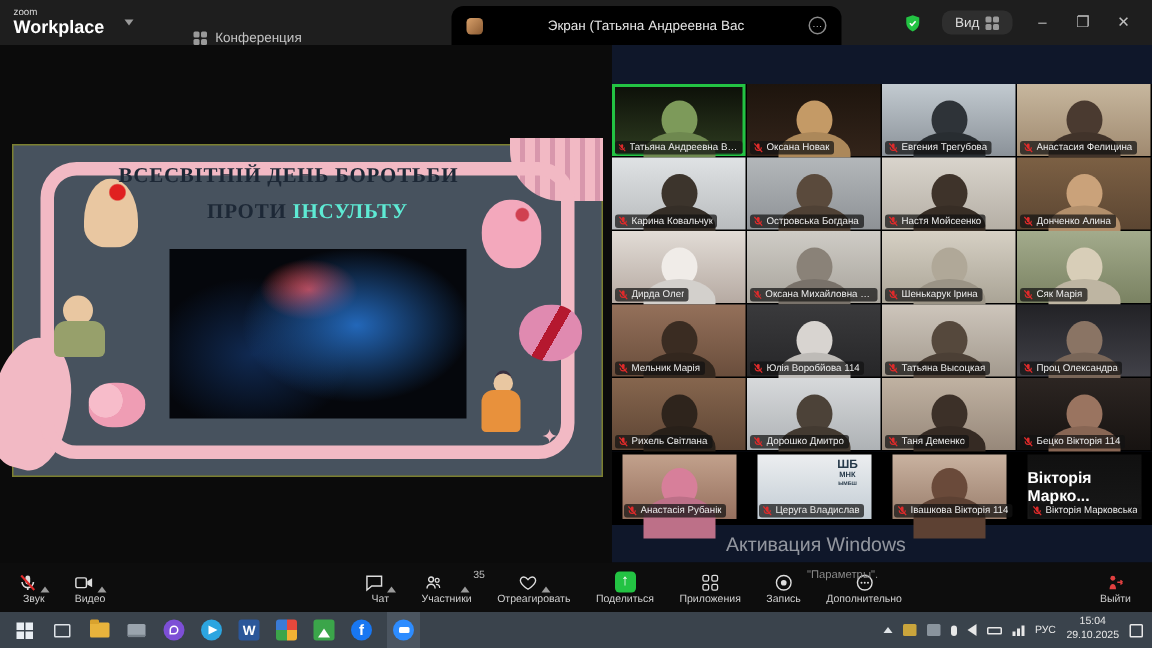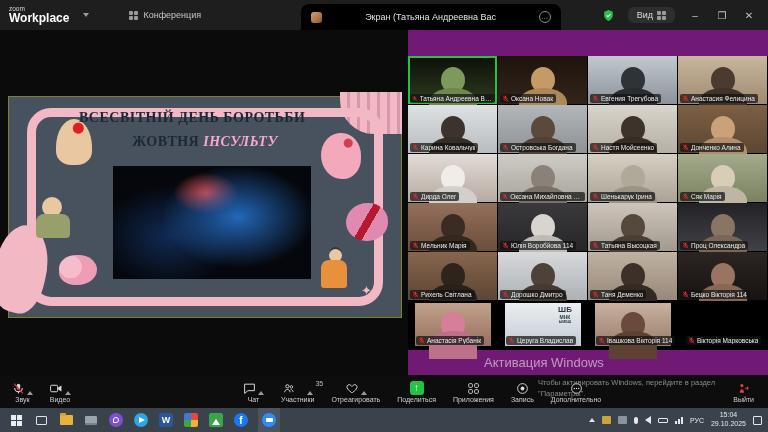--- a/index.html
+++ b/index.html
@@ -9,41 +9,41 @@
 
   
   .titlebar { position:relative; height:30px; background:#1e1e1e; display:flex; align-items:center; }
   .logo { margin-left:9px; line-height:1; color:#fff; }
   .logo .z { font-size:6.5px; color:#d8d8d8; display:block; }
   .logo .w { font-size:12px; font-weight:bold; display:block; }
   .caret-down { width:0; height:0; border-left:3.5px solid transparent; border-right:3.5px solid transparent; border-top:4px solid #9a9a9a; }
   .caret-up { width:0; height:0; border-left:3px solid transparent; border-right:3px solid transparent; border-bottom:4px solid #9a9a9a; }
   .logo-caret { margin-left:14px; }
   .tab { display:flex; align-items:center; gap:5px; color:#c4c4c4; font-size:9px; padding:0 10px; height:30px; }
-  .tab-meeting { margin-left:30px; }
+  .tab-meeting { margin-left:30px;align-items:flex-end; }
   .tab-screen { background:#000; border-radius:8px 8px 0 0; height:26px; align-self:flex-end; margin-left:90px; color:#e4e4e4;gap:43px; }
   .tab-avatar { width:11px; height:11px; border-radius:3px; background:linear-gradient(135deg,#d8a06a,#8a5a32); }
   .tab-ellipsis { width:12px; height:12px; border:1px solid #8a8a8a; border-radius:50%; color:#bbb; font-size:7px; line-height:10px; text-align:center; letter-spacing:.5px; }
   .grid-icon { display:grid; grid-template-columns:4px 4px; grid-gap:1px; }
   .grid-icon i { width:4px; height:4px; background:#9a9a9a; border-radius:1px; }
   .win-right { margin-left:auto; display:flex; align-items:center; gap:13px; margin-right:12px; }
   .view-pill { display:flex; align-items:center; gap:4px; background:#2e2e2e; border-radius:6px; padding:3px 9px; color:#dcdcdc; font-size:9px; }
   .winbtn { color:#c0c0c0; font-size:10px; width:14px; text-align:center; }
 
   
   .main { position:relative; display:flex; height:345px; background:#0a0a0a; }
   .share-area { position:relative; width:408px; height:345px; background:#0b0b0b; }
 
   .slide { position:absolute; left:8px; top:66px; width:394px; height:222px; background:#47525e; border:1px solid #7c8030; }
   .frame { position:absolute; left:18px; right:18px; top:11px; bottom:11px; border:9px solid #f2b9c4; border-radius:24px; }
   .slide-title1 { position:absolute; top:13px; left:70px; right:70px; text-align:left;
     font-family:"Liberation Serif", serif; font-weight:bold; font-size:14px; letter-spacing:.5px; color:#1d2836; }
   .slide-title2 { position:absolute; top:37px; left:70px; right:70px; text-align:center;
     font-family:"Liberation Serif", serif; font-weight:bold; font-size:14px; letter-spacing:.5px; color:#1d2836; }
-  .slide-title2 .hl { color:#f9a8d4;font-style:italic; }
+  .slide-title2 .hl { color:#5eead4; }
   .slide-date { position:absolute; bottom:13px; left:0; right:0; text-align:center;
     font-family:"Liberation Serif", serif; font-weight:bold; font-size:13px; color:#e9b62a; }
   .slide-img { position:absolute; left:104px; top:69px; width:198px; height:113px; background:
       radial-gradient(55% 65% at 63% 45%, rgba(40,120,215,.85), rgba(10,30,70,0) 70%),
       radial-gradient(22% 24% at 47% 24%, rgba(255,60,45,.95), rgba(120,10,10,0) 75%),
       radial-gradient(45% 60% at 28% 62%, rgba(25,70,140,.55), rgba(0,0,0,0) 75%),
       #05070c; }
   .dec { position:absolute; }
   .dec-head { left:47px; top:22px; width:36px; height:46px; background:
       radial-gradient(circle at 62% 20%, #e02020 0 5px, rgba(224,32,32,0) 6px), #e9c7a1;
@@ -62,21 +62,21 @@
   .spark { color:#f2b9c4; font-size:13px; }
   .spark-tl { left:24px; top:12px; }
   .spark-br { left:352px; top:186px; }
   .dec-corner { right:-1px; top:-5px; width:62px; height:42px; background:
       repeating-linear-gradient(90deg, rgba(0,0,0,0) 0 7px, #d897ac 7px 10px), #f2b9c4;
       border-radius:0 0 0 34px; }
   .dec-arm { left:-14px; top:128px; width:52px; height:88px; background:#f2b9c4;
       border-radius:50% 62% 42% 52%; transform:rotate(14deg); }
 
   
-  .gallery { position:relative; width:360px; height:345px; background:#701a75; }
+  .gallery { position:relative; width:360px; height:345px; background:#0f172a; }
   .grid { position:absolute; top:26px; left:0; display:grid; grid-template-columns:repeat(4, 90px); grid-auto-rows:49px; }
   .tile { position:relative; background:#000; }
   .tile .video { position:absolute; inset:0 1px 1px 0; }
   .tile.small .video { inset:2px 7px 4px 7px; }
   .tile.active .video { outline:2px solid #23c343; outline-offset:-2px; }
   .p-head { position:absolute; left:50%; top:22%; width:24px; height:26px; border-radius:50%; transform:translateX(-50%); }
   .p-body { position:absolute; left:50%; top:66%; width:48px; height:28px; border-radius:50% 50% 0 0; transform:translateX(-50%); filter:brightness(.88); }
   .nbar { position:absolute; left:2px; bottom:2px; display:flex; align-items:center; gap:2px;
       background:rgba(18,18,18,.72); border-radius:2px; padding:1px 3px 1px 2px; max-width:85px; }
   .tile.small .nbar { left:8px; bottom:5px; }
@@ -188,21 +188,21 @@
         <div class="dec spark spark-br">✦</div>
         <div class="dec dec-head"></div>
         <div class="dec dec-oldman-head"></div>
         <div class="dec dec-oldman-body"></div>
         <div class="dec dec-brain-cry"></div>
         <div class="dec dec-brain-rt"></div>
         <div class="dec dec-brain-rm"></div>
         <div class="dec dec-dizzy-head"></div>
         <div class="dec dec-dizzy-body"></div>
         <div class="slide-title1">ВСЕСВІТНІЙ ДЕНЬ БОРОТЬБИ</div>
-        <div class="slide-title2"><span>ЖОВТНЯ </span><span class="hl">ІНСУЛЬТУ</span></div>
+        <div class="slide-title2"><span>ПРОТИ </span><span class="hl">ІНСУЛЬТУ</span></div>
         <div class="slide-img"></div>
       </div>
     </div>
 
     <div class="gallery">
       <div class="grid">
           <div class="tile active">
             <div class="video" style="background:linear-gradient(180deg,#0c0f08,#2e3c20)">
               <div class="p-head" style="background:#7d9a5a"></div>
               <div class="p-body" style="background:#7d9a5a"></div>
@@ -521,20 +521,23 @@
             <div class="nbar">
               <svg width="7" height="7" viewBox="0 0 24 24">
                 <rect x="9" y="2" width="6" height="12" rx="3" fill="#e02b2b"></rect>
                 <path d="M5 11a7 7 0 0 0 14 0" stroke="#e02b2b" stroke-width="2.5" fill="none"></path>
                 <line x1="3" y1="2" x2="21" y2="22" stroke="#e02b2b" stroke-width="3"></line>
               </svg>
               <span>Івашкова Вікторія 114</span>
             </div>
           </div>
           <div class="tile small">
+            <div class="video" style="background:linear-gradient(180deg,#101010,#181818)">
+              <div class="offname">Вікторія Марко...</div>
+            </div>
             <div class="nbar">
               <svg width="7" height="7" viewBox="0 0 24 24">
                 <rect x="9" y="2" width="6" height="12" rx="3" fill="#e02b2b"></rect>
                 <path d="M5 11a7 7 0 0 0 14 0" stroke="#e02b2b" stroke-width="2.5" fill="none"></path>
                 <line x1="3" y1="2" x2="21" y2="22" stroke="#e02b2b" stroke-width="3"></line>
               </svg>
               <span>Вікторія Марковська</span>
             </div>
           </div>
         </div>
@@ -644,21 +647,20 @@
         <svg width="13" height="13" viewBox="0 0 24 24">
           <circle cx="9" cy="6.5" r="3" fill="#e04040"></circle>
           <path d="M5 20c0-4.2 2-6.4 4-6.4s4 2.2 4 6.4z" fill="#e04040"></path>
           <path d="M14.5 11.5H21m0 0l-2.6-2.6M21 11.5l-2.6 2.6" stroke="#e04040" stroke-width="1.9" fill="none"></path>
         </svg>
       </div>
       <span>Выйти</span>
     </div>
 
     <div class="tb-wm">
-      <div>Чтобы активировать Windows, перейдите в раздел</div>
       <div>"Параметры".</div>
     </div>
   </div>
 
   <div class="taskbar">
     <div class="tb-icons">
       <div class="tkico">
           <span class="win-start">
             <i></i>
             <i></i>

